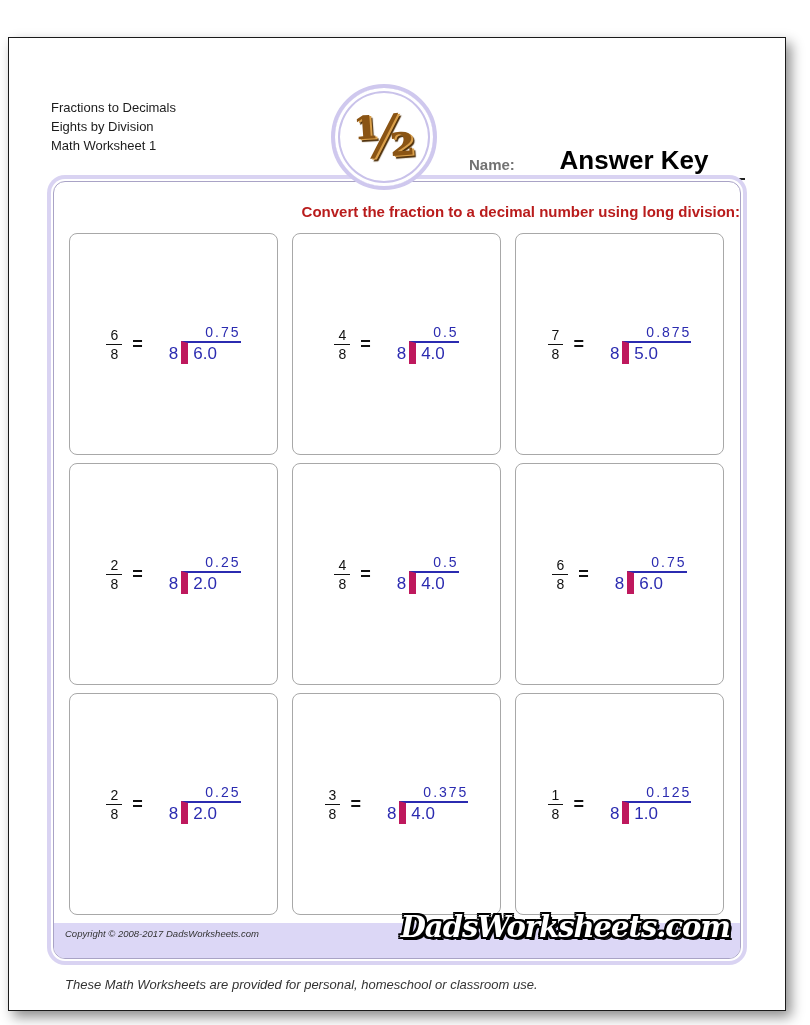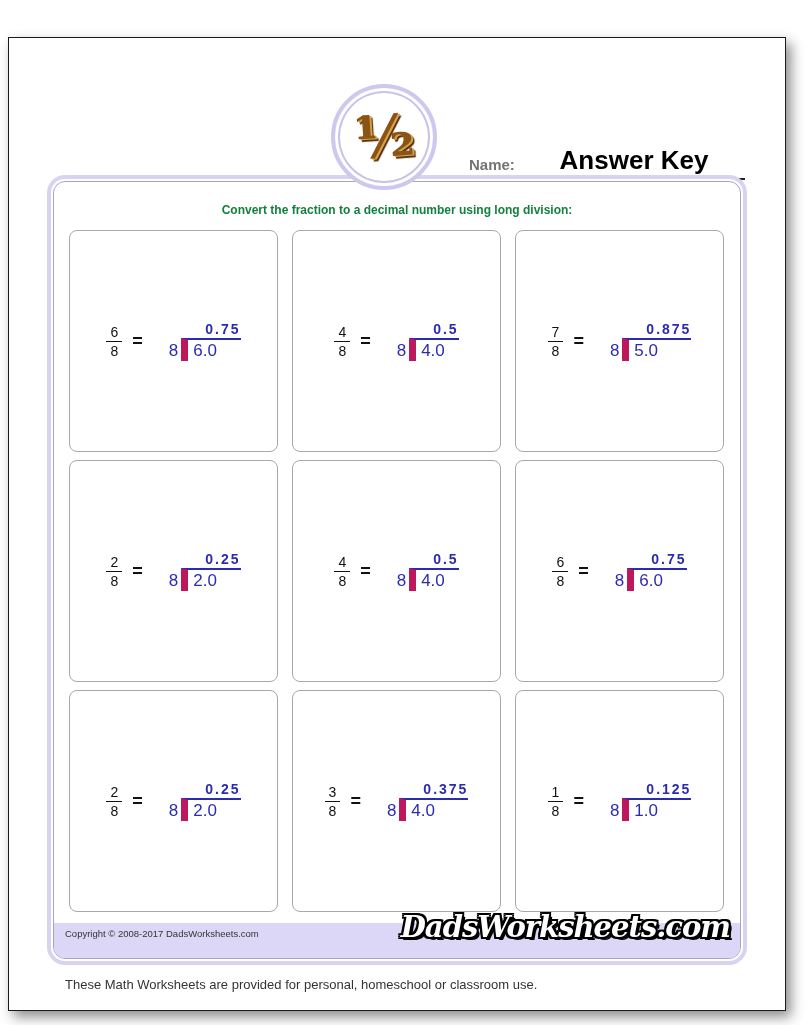--- a/index.html
+++ b/index.html
@@ -35,69 +35,74 @@
     border-bottom: 2px solid #222; text-align: center; }
   .name-value { font-size: 26px; font-weight: bold; color: #000000;
     position: absolute; left: 0; right: 0; bottom: 2px; }
 
   
   .main-box {
     position: absolute; left: 44px; top: 143px; width: 688px; height: 778px;
     background: #ffffff; border: 1px solid #a9a3c6; border-radius: 12px;
     box-shadow: 0 0 0 2px #ffffff, 0 0 0 6px #d9d3f2;
   }
-  .instruction { margin-top: 21px; text-align: center;
-    font-size: 12px; font-weight: bold; color: #15803d; }
+  .instruction { margin-top: 21px; text-align: right;
+    font-size: 15px; font-weight: bold; color: #b91c1c; }
 
   .grid {
     margin: 13px auto 0 auto; width: 656px;
     display: grid; grid-template-columns: repeat(3, 209px);
     grid-template-rows: repeat(3, 222px); column-gap: 14px; row-gap: 8px;
   }
   .cell { border: 1px solid #a8a8a8; border-radius: 8px; background: #fff;
     display: flex; align-items: center; justify-content: center; }
 
   .prob { display: flex; align-items: center; }
 
   .frac { display: inline-block; text-align: center; font-size: 14px; color: #111; }
   .frac .num { display: block; border-bottom: 1px solid #111; padding: 0 4px 1px 4px; }
   .frac .den { display: block; padding-top: 1px; }
 
   .eq { font-size: 18px; font-weight: bold; color: #111; margin: 0 26px 0 10px; }
 
   .ldiv { display: inline-grid; grid-template-columns: auto auto; color: #2b2bb0;
     font-size: 17px; }
   .quot { grid-column: 2; justify-self: start;
-    font-size: 14px; font-weight: bold; letter-spacing: 2px;
+    font-size: 14px; font-weight: normal; letter-spacing: 2px;
     padding-left: 7px; margin-bottom: 1px; white-space: nowrap; margin-left: 17px; }
   .dvr { grid-column: 1; grid-row: 2; align-self: end; padding-right: 3px; }
   .dvd { grid-column: 2; grid-row: 2;
     border-top: 2px solid #2b2bb0; border-left: 7px solid #be185d;
     padding: 1px 12px 0 5px; white-space: nowrap; }
 
   
   .wfooter { position: absolute; left: 0; right: 0; bottom: 0; height: 35px;
     background: #dcd7f6; border-radius: 0 0 11px 11px; }
-  .copyright { position: absolute; left: 11px; top: 5px; color: #333; }
+  .copyright { position: absolute; left: 11px; top: 5px; color: #333; font-style: italic; }
   .copy1 { font-size: 9.5px; margin-bottom: 3px; }
   .copy2 { font-size: 13px; margin-top: 38px; }
   .brand {
     position: absolute; right: 10px; bottom: 14px;
     font-family: "DejaVu Serif", serif; font-style: italic; font-weight: bold;
     font-size: 29px; color: #ffffff; letter-spacing: -1px; white-space: nowrap;
     text-shadow:
       -2px -2px 0 #000, 2px -2px 0 #000, -2px 2px 0 #000, 2px 2px 0 #000,
       -2px 0 0 #000, 2px 0 0 #000, 0 -2px 0 #000, 0 2px 0 #000, 3px 3px 0 #000;
   }
 </style>
 </head>
 <body>
 
 <div class="page">
 
+  <div class="header-info">
+    <div>Fractions to Decimals</div>
+    <div>Eights by Division</div>
+    <div>Math Worksheet 1</div>
+  </div>
 
   <div class="logo-circle">
     <span class="logo-half">½</span>
   </div>
 
   <div class="name-area">
     <span class="name-label">Name:</span>
     <span class="name-line">
       <span class="name-value">Answer Key</span>
     </span>

